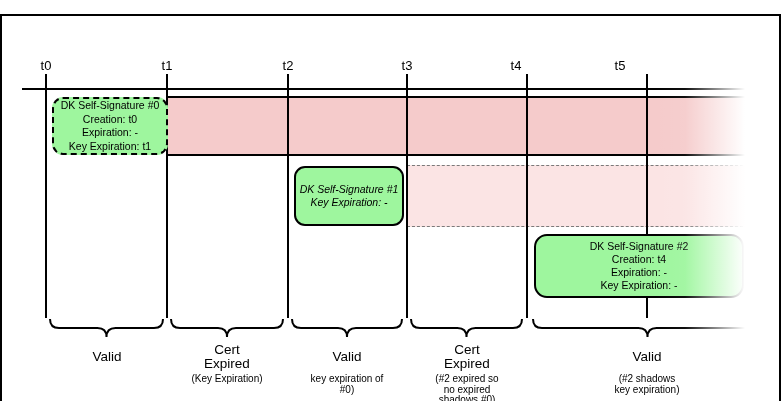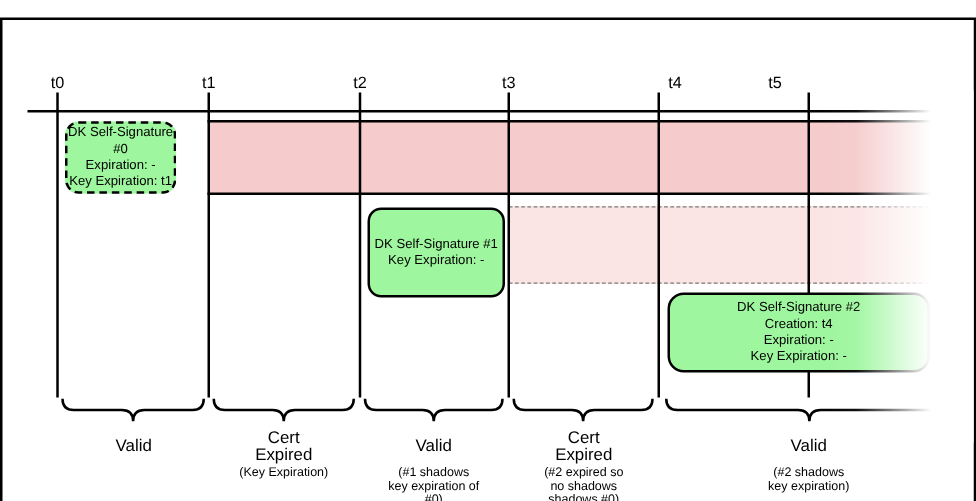--- a/index.html
+++ b/index.html
@@ -22,22 +22,22 @@
   .band{position:absolute;box-sizing:border-box;z-index:1;}
   .band1{left:164px;top:80px;width:582px;height:60px;background:#f5cbcb;border-top:2px solid #000;border-bottom:2px solid #000;}
   .band2{left:405px;top:149px;width:341px;height:62px;background:#fbe4e4;border-top:1px dashed #7a7a7a;border-bottom:1px dashed #7a7a7a;}
   
   .sig{
     position:absolute;z-index:3;box-sizing:border-box;
     background:#9ef69e;border:2px solid #000;border-radius:11px;
     display:flex;flex-direction:column;justify-content:center;
     text-align:center;font-size:10.5px;line-height:13px;
   }
-  .sig0{left:50px;top:81px;width:89px;height:58px;border-style:dashed;}
-  .sig1{left:292px;top:150px;width:110px;height:72px;}
+  .sig0{left:50px;top:81px;width:116px;height:58px;border-style:dashed;justify-content:space-between;}
+  .sig1{left:292px;top:150px;width:110px;height:60px;font-style:italic;}
   .sig2{left:532px;top:218px;width:210px;height:64px;border-radius:13px;}
   
   .braces{position:absolute;left:0;top:0;z-index:1;}
   .braces path{stroke:#000;stroke-width:2;fill:none;}
   
   .period{position:absolute;top:327px;width:140px;transform:translateX(-50%);text-align:center;z-index:1;}
   .p-label{font-size:13.5px;line-height:14px;min-height:28px;display:flex;flex-direction:column;justify-content:center;}
   .p-label span{display:block;}
   .p-note{font-size:10px;line-height:10.5px;margin-top:3px;}
   .p-note span{display:block;}
@@ -56,35 +56,36 @@
 <body>
 
 <div class="stage">
 
   <div class="timeline"></div>
 
   <div class="tick-label" style="left:44px">t0</div>
   <div class="tick-label" style="left:165px">t1</div>
   <div class="tick-label" style="left:286px">t2</div>
   <div class="tick-label" style="left:405px">t3</div>
-  <div class="tick-label" style="left:538px">t4</div>
+  <div class="tick-label" style="left:514px">t4</div>
   <div class="tick-label" style="left:618px">t5</div>
 
   <div class="band band1"></div>
   <div class="band band2"></div>
 
   <div class="tick-line" style="left:43px"></div>
   <div class="tick-line" style="left:164px"></div>
   <div class="tick-line" style="left:285px"></div>
   <div class="tick-line" style="left:404px"></div>
   <div class="tick-line" style="left:524px"></div>
   <div class="tick-line" style="left:644px"></div>
 
   <div class="sig sig0">
     <div>DK Self-Signature #0</div>
+    <div>Creation: t0</div>
     <div>Expiration: -</div>
     <div>Key Expiration: t1</div>
   </div>
 
   <div class="sig sig1">
     <div>DK Self-Signature #1</div>
     <div>Key Expiration: -</div>
   </div>
 
   <div class="sig sig2">
@@ -116,34 +117,33 @@
     <div class="p-note">
       <span>(Key Expiration)</span>
     </div>
   </div>
 
   <div class="period" style="left:345px">
     <div class="p-label">
       <span>Valid</span>
     </div>
     <div class="p-note">
-      <span>(#1 shadows</span>
       <span>key expiration of</span>
       <span>#0)</span>
     </div>
   </div>
 
   <div class="period" style="left:465px">
     <div class="p-label">
       <span>Cert</span>
       <span>Expired</span>
     </div>
     <div class="p-note">
       <span>(#2 expired so</span>
-      <span>no shadows</span>
+      <span>no expired</span>
       <span>shadows #0)</span>
     </div>
   </div>
 
   <div class="period" style="left:645px">
     <div class="p-label">
       <span>Valid</span>
     </div>
     <div class="p-note">
       <span>(#2 shadows</span>

